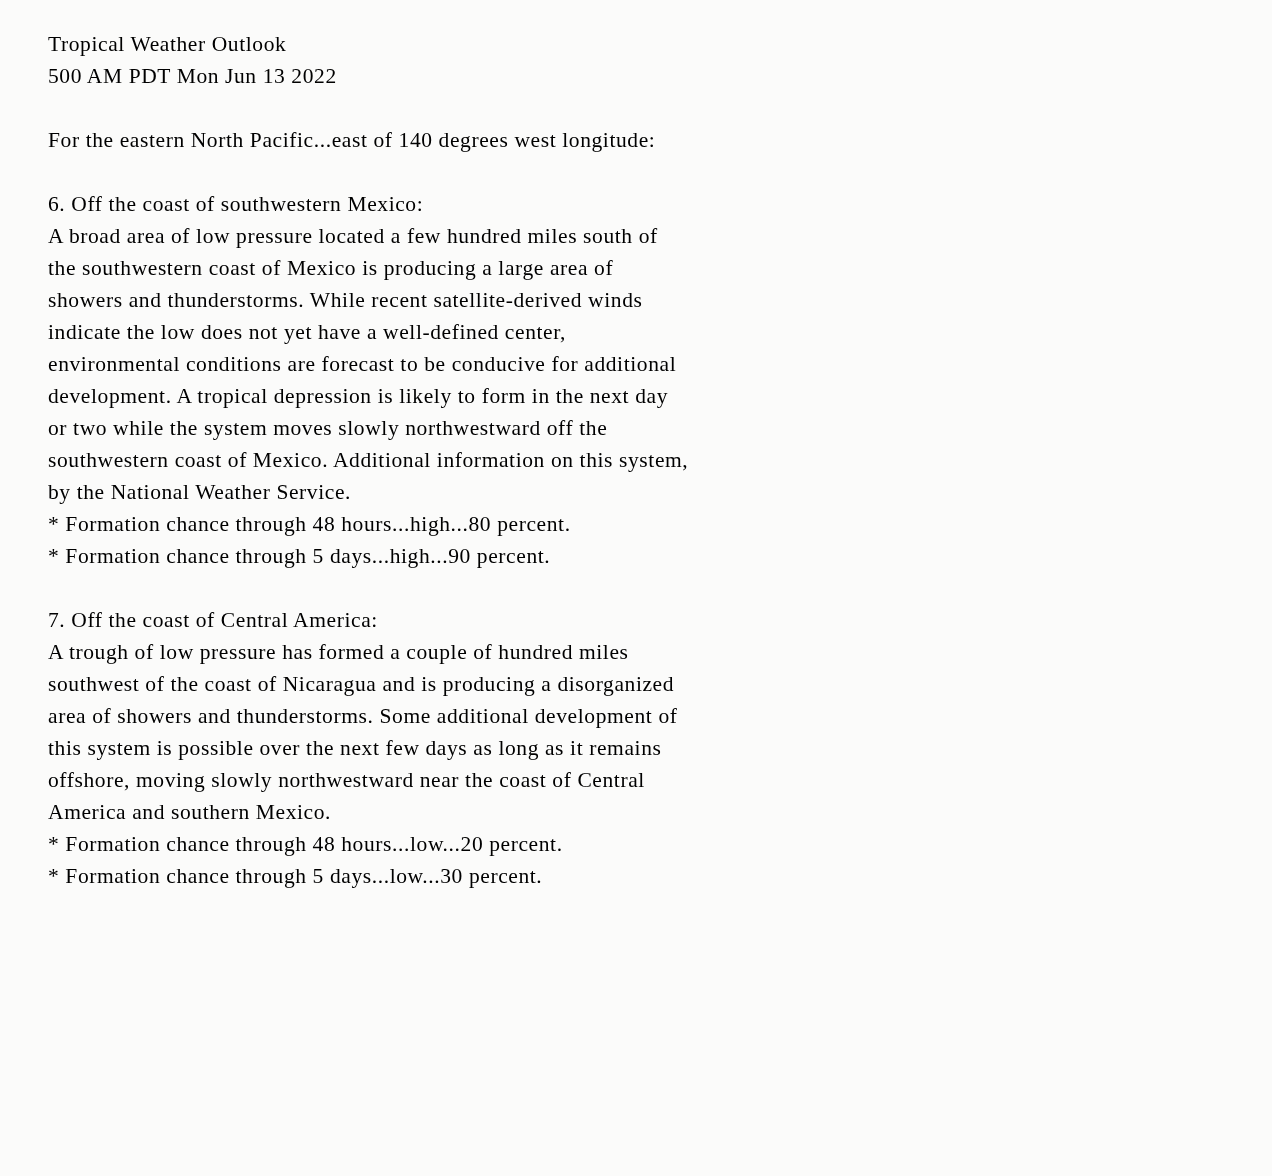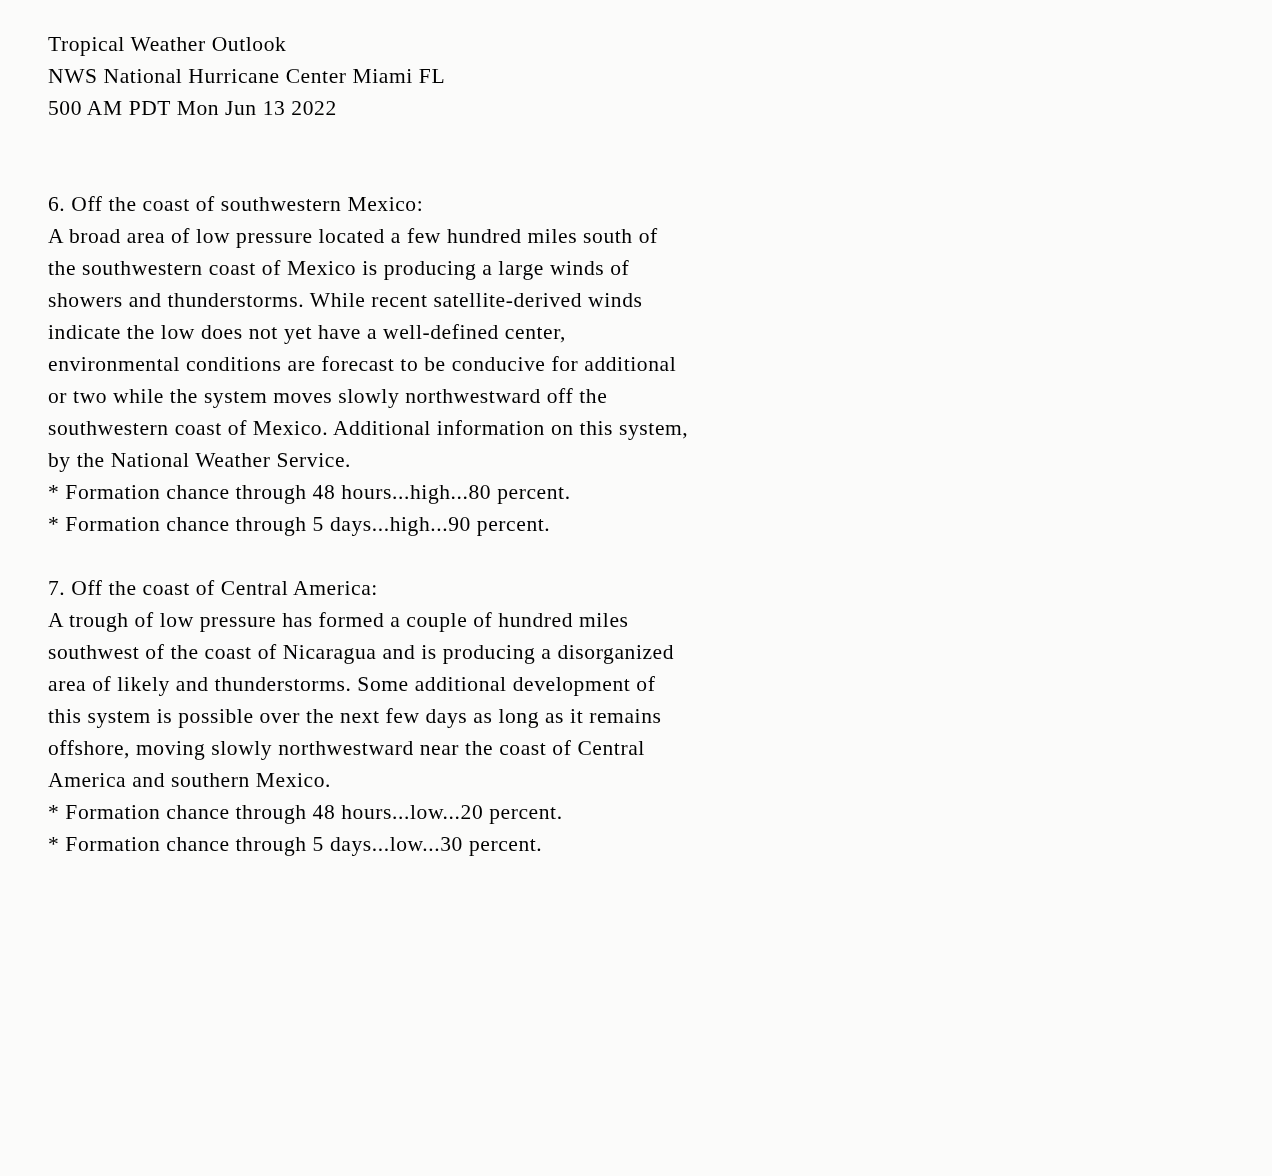--- a/index.html
+++ b/index.html
@@ -27,49 +27,50 @@
   .blank {
     height: 32px;
   }
 </style>
 </head>
 <body>
 
 <div id="document">
 
   <div class="line">Tropical Weather Outlook</div>
-  <div class="line">NWS National Hurricane Center Miami FL</div>
   <div class="line">500 AM PDT Mon Jun 13 2022</div>
 
   <div class="blank"></div>
 
+  <div class="line">For the eastern North Pacific...east of 140 degrees west longitude:</div>
 
   <div class="blank"></div>
 
   <div>
     <div class="line">6. Off the coast of southwestern Mexico:</div>
     <div class="line">A broad area of low pressure located a few hundred miles south of</div>
-    <div class="line">the southwestern coast of Mexico is producing a large winds of</div>
+    <div class="line">the southwestern coast of Mexico is producing a large area of</div>
     <div class="line">showers and thunderstorms. While recent satellite-derived winds</div>
     <div class="line">indicate the low does not yet have a well-defined center,</div>
     <div class="line">environmental conditions are forecast to be conducive for additional</div>
+    <div class="line">development. A tropical depression is likely to form in the next day</div>
     <div class="line">or two while the system moves slowly northwestward off the</div>
     <div class="line">southwestern coast of Mexico. Additional information on this system,</div>
     <div class="line">by the National Weather Service.</div>
     <div class="line">* Formation chance through 48 hours...high...80 percent.</div>
     <div class="line">* Formation chance through 5 days...high...90 percent.</div>
   </div>
 
   <div class="blank"></div>
 
   <div>
     <div class="line">7. Off the coast of Central America:</div>
     <div class="line">A trough of low pressure has formed a couple of hundred miles</div>
     <div class="line">southwest of the coast of Nicaragua and is producing a disorganized</div>
-    <div class="line">area of likely and thunderstorms. Some additional development of</div>
+    <div class="line">area of showers and thunderstorms. Some additional development of</div>
     <div class="line">this system is possible over the next few days as long as it remains</div>
     <div class="line">offshore, moving slowly northwestward near the coast of Central</div>
     <div class="line">America and southern Mexico.</div>
     <div class="line">* Formation chance through 48 hours...low...20 percent.</div>
     <div class="line">* Formation chance through 5 days...low...30 percent.</div>
   </div>
 
   <div class="blank"></div>
 
 

